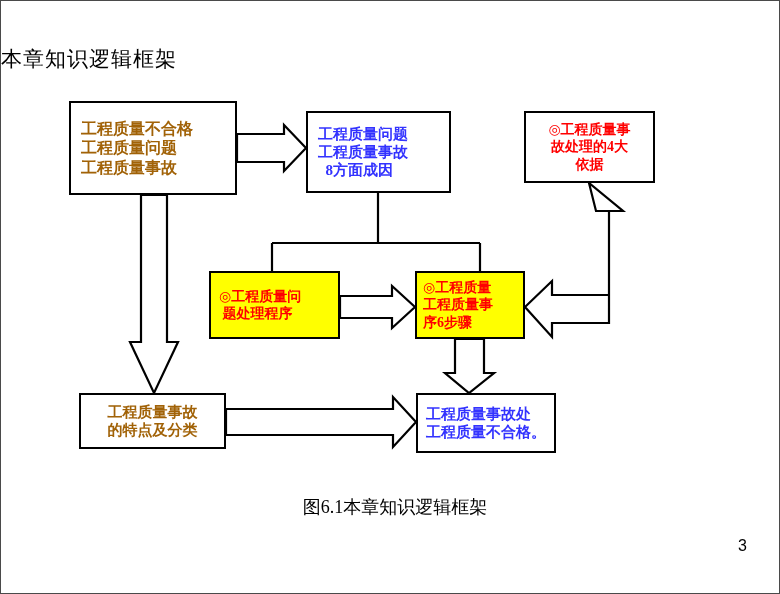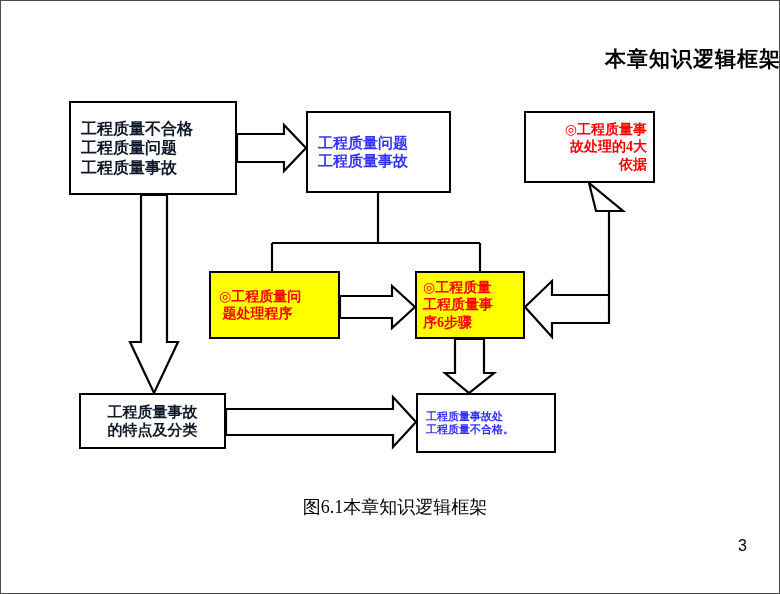--- a/index.html
+++ b/index.html
@@ -17,23 +17,23 @@
     overflow: hidden;
     font-family: "Liberation Serif", "DejaVu Serif", serif;
   }
 
   
   .slide-title {
     position: absolute;
     left: 0;
     top: 44px;
     width: 780px;
-    text-align: right;
+    text-align: left;
     font-size: 21px;
-    font-weight: bold;
+    font-weight: normal;
     color: #000000;
     letter-spacing: 1px;
   }
   .fig-caption {
     position: absolute;
     left: 4px;
     top: 494px;
     width: 780px;
     text-align: center;
     font-size: 18px;
@@ -56,32 +56,32 @@
     background: #ffffff;
     display: flex;
     flex-direction: column;
     justify-content: center;
     font-weight: bold;
     line-height: 1.22;
     z-index: 4;
   }
   .node .ln { display: block; white-space: pre; }
   .node.fill-yellow { background: #FFFF00; }
-  .c-black { color: #0f172a; }
+  .c-black { color: #a16207; }
   .c-blue  { color: #3333FF; }
   .c-red   { color: #FF0000; }
 
   
   #node-definitions { left: 68px;  top: 100px; width: 168px; height: 94px;  padding: 4px 0 4px 10px; font-size: 16px; }
   #node-causes      { left: 305px; top: 110px; width: 145px; height: 82px;  padding: 4px 0 4px 10px; font-size: 15px; }
-  #node-basis       { left: 523px; top: 110px; width: 131px; height: 72px;  padding: 2px 6px; font-size: 14px; text-align: right; }
+  #node-basis       { left: 523px; top: 110px; width: 131px; height: 72px;  padding: 2px 6px; font-size: 14px; text-align: center; }
   #node-problem-proc{ left: 208px; top: 270px; width: 131px; height: 68px;  padding: 2px 0 2px 8px; font-size: 14px; }
   #node-accident-proc{left: 414px; top: 270px; width: 110px; height: 68px;  padding: 2px 16px 2px 6px; font-size: 14px; }
   #node-features    { left: 78px;  top: 392px; width: 147px; height: 56px;  padding: 2px 0 2px 0;  font-size: 15px; text-align: center; }
-  #node-acceptance  { left: 415px; top: 392px; width: 140px; height: 60px;  padding: 2px 0 2px 8px; font-size: 11px; }
+  #node-acceptance  { left: 415px; top: 392px; width: 140px; height: 60px;  padding: 2px 0 2px 8px; font-size: 15px; }
 
   
   #wires {
     position: absolute;
     left: 0; top: 0;
     width: 780px; height: 594px;
     z-index: 2;
   }
   .wire-line { fill: none; stroke: #000000; stroke-width: 2.2; }
   .block-arrow { fill: #ffffff; stroke: #000000; stroke-width: 2.2; stroke-linejoin: miter; }
@@ -113,20 +113,21 @@
 
   <div class="node" id="node-definitions">
     <span class="ln c-black">工程质量不合格</span>
     <span class="ln c-black">工程质量问题</span>
     <span class="ln c-black">工程质量事故</span>
   </div>
 
   <div class="node" id="node-causes">
     <span class="ln c-blue">工程质量问题</span>
     <span class="ln c-blue">工程质量事故</span>
+    <span class="ln c-blue">  8方面成因</span>
   </div>
 
   <div class="node" id="node-basis">
     <span class="ln c-red">◎工程质量事</span>
     <span class="ln c-red">故处理的4大</span>
     <span class="ln c-red">依据</span>
   </div>
 
   <div class="node fill-yellow" id="node-problem-proc">
     <span class="ln c-red">◎工程质量问</span>

